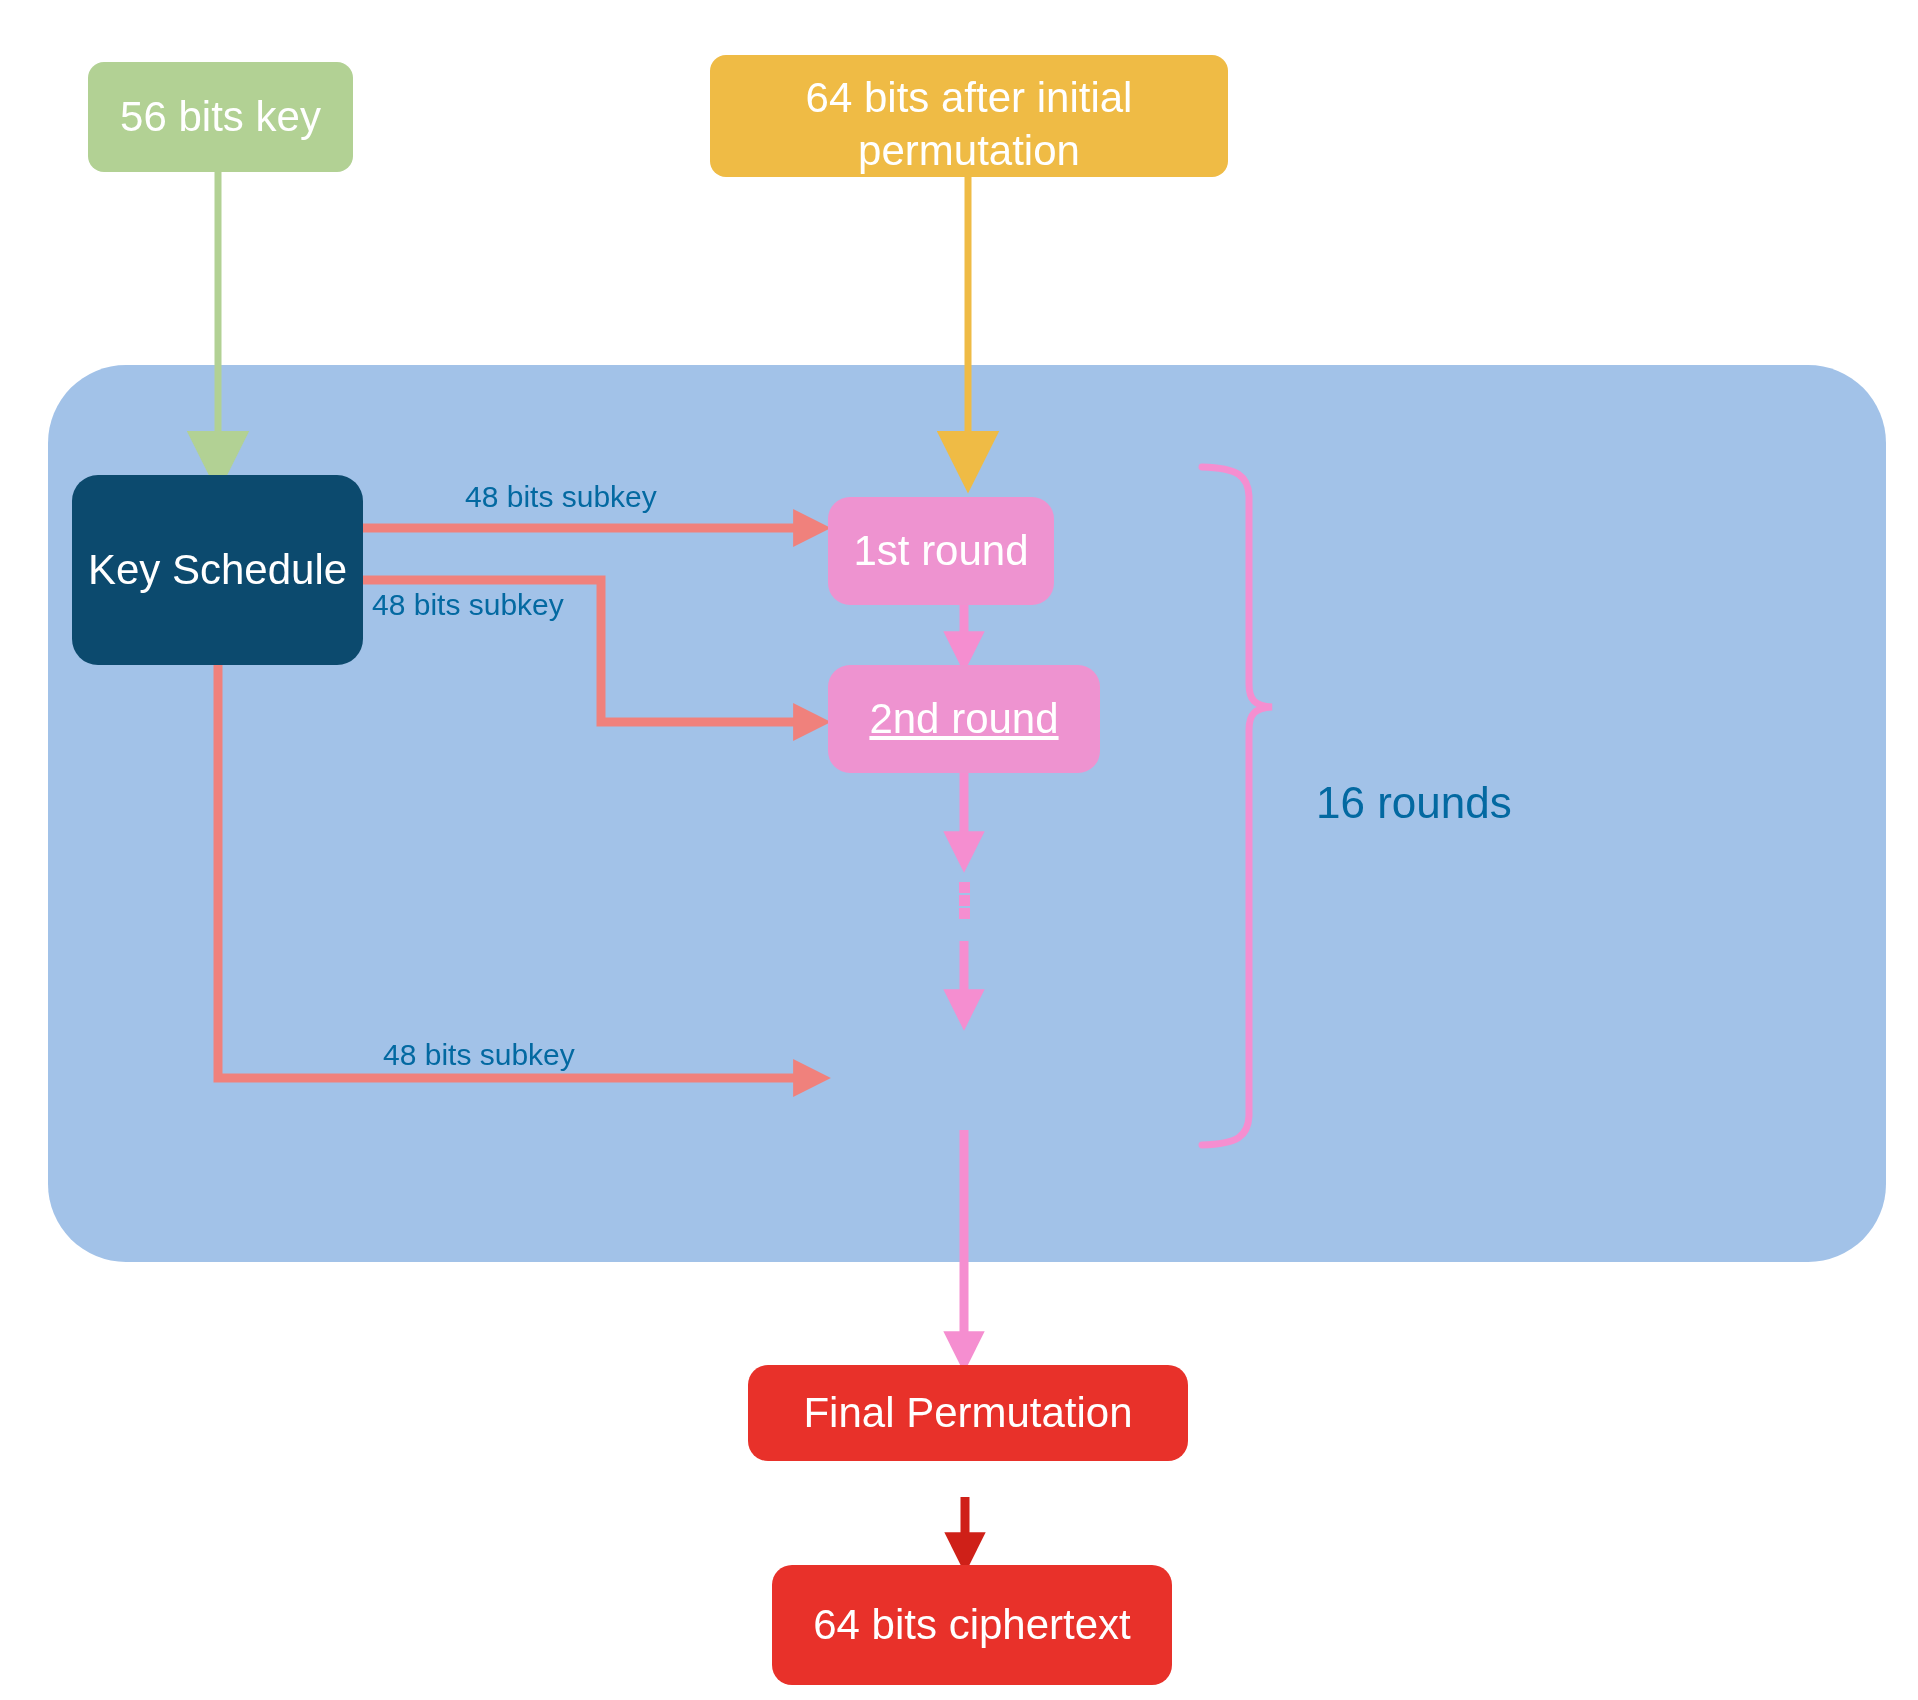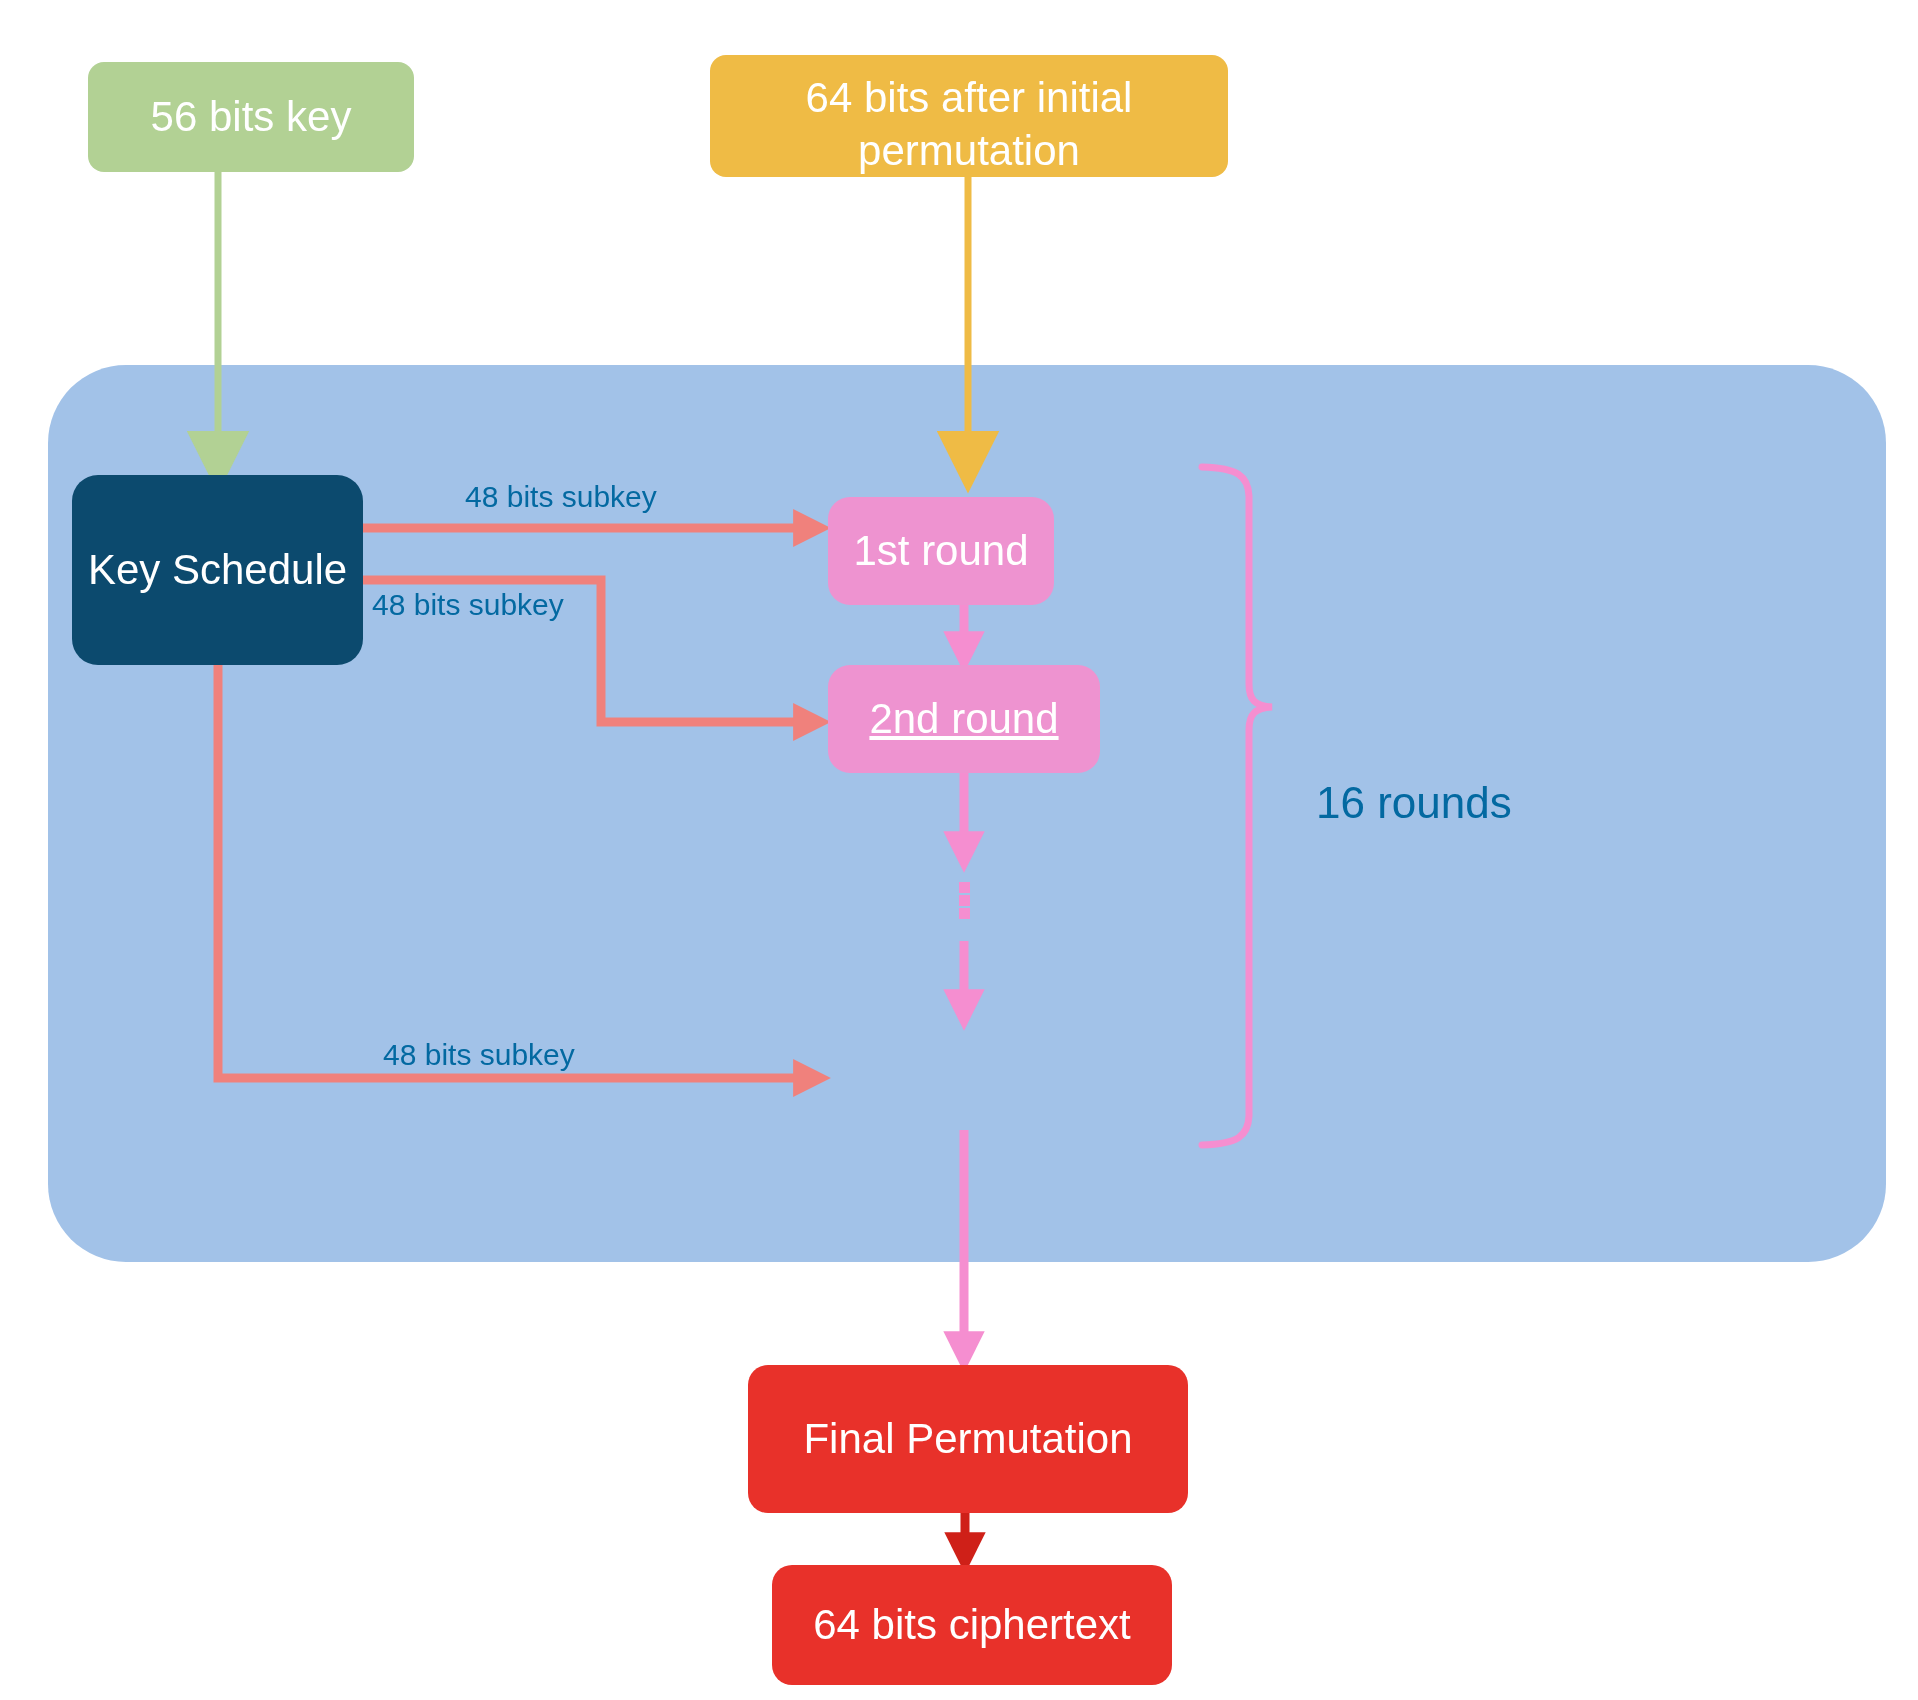--- a/index.html
+++ b/index.html
@@ -33,21 +33,21 @@
     position: absolute;
     left: 48px;
     top: 365px;
     width: 1838px;
     height: 897px;
     background: #a2c2e8;
     border-radius: 78px;
   }
   
   #key-box {
-    left: 88px; top: 62px; width: 326px; height: 110px;
+    left: 88px; top: 62px; width: 265px; height: 110px;
     background: #b2d194; border-radius: 16px;
     font-size: 42px;
   }
   #ip-box {
     left: 710px; top: 55px; width: 518px; height: 122px;
     background: #efbb45; border-radius: 16px;
     font-size: 42px; padding: 0 26px; align-items: flex-end;
   }
   
   #key-schedule-box {
@@ -59,21 +59,21 @@
   .round-box {
     background: #ee93d0;
     border-radius: 22px;
     font-size: 42px;
   }
   #round-1 { left: 828px; top: 497px; width: 226px; height: 108px; text-align: center; }
   #round-2 { left: 828px; top: 665px; width: 272px; height: 108px; text-decoration: underline; }
   #round-16 { left: 828px; top: 1022px; width: 272px; height: 108px; }
   
   #final-perm-box {
-    left: 748px; top: 1365px; width: 440px; height: 148px;
+    left: 748px; top: 1365px; width: 440px; height: 96px;
     background: #e8312a; border-radius: 20px;
     font-size: 42px;
   }
   #ciphertext-box {
     left: 772px; top: 1565px; width: 400px; height: 120px;
     background: #e8312a; border-radius: 20px;
     font-size: 42px;
   }
   
   .edge-label {

